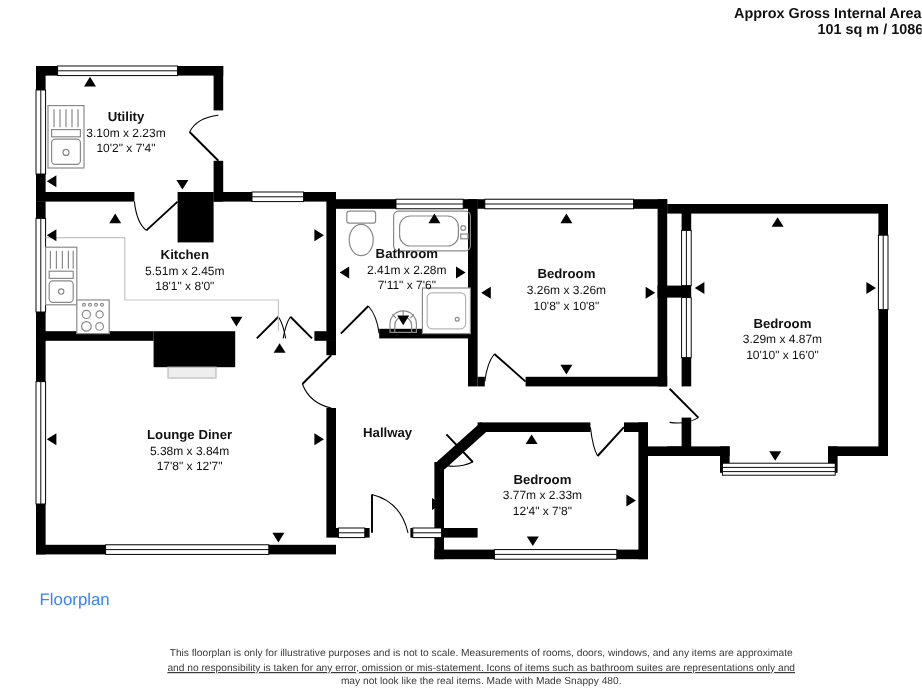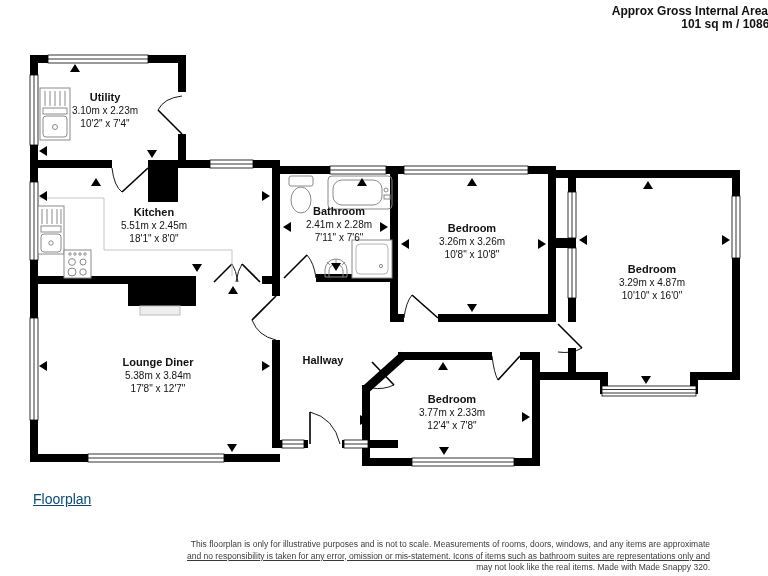--- a/index.html
+++ b/index.html
@@ -6,22 +6,22 @@
   body{
     width:768px;height:576px;position:relative;background:#fff;overflow:hidden;
     font-family:"Liberation Sans",sans-serif;color:#111;
   }
   .hdr{position:absolute;left:0;width:768px;text-align:right;font-weight:bold;font-size:12px;color:#111;}
   #hdr1{top:4px;} #hdr2{top:17px;margin-left:30px;}
   #plan{position:absolute;left:0;top:0;}
   #plan text{font-family:"Liberation Sans",sans-serif;fill:#111;}
   .rname{font-size:11px;font-weight:bold;}
   .rdim{font-size:10px;}
-  #plan-label{position:absolute;left:33px;top:491px;font-size:14px;color:#0c4a6e;text-decoration:underline;}
-  .disc{position:absolute;left:70px;width:640px;text-align:right;font-size:8.5px;line-height:11.5px;color:#3a3a3a;}
+  #plan-label{position:absolute;left:33px;top:491px;font-size:14px;color:#3b82f6;}
+  .disc{position:absolute;left:81px;width:640px;text-align:center;font-size:8.5px;line-height:11.5px;color:#3a3a3a;}
   #disc1{top:539px;} #disc2{top:550.5px;text-decoration:underline;} #disc3{top:562px;}
 </style>
 </head>
 <body>
 
 <div class="hdr" id="hdr1">Approx Gross Internal Area</div>
 <div class="hdr" id="hdr2">101 sq m / 1086 sq ft</div>
 
 <svg id="plan" width="768" height="576" viewBox="0 0 768 576">
 
@@ -321,13 +321,13 @@
       <text class="rname" x="452" y="403">Bedroom</text>
       <text class="rdim" x="452" y="416">3.77m x 2.33m</text>
       <text class="rdim" x="452" y="429">12'4" x 7'8"</text>
     </g>
   </g>
 </svg>
 
 <div id="plan-label">Floorplan</div>
 <div class="disc" id="disc1">This floorplan is only for illustrative purposes and is not to scale. Measurements of rooms, doors, windows, and any items are approximate</div>
 <div class="disc" id="disc2">and no responsibility is taken for any error, omission or mis-statement. Icons of items such as bathroom suites are representations only and</div>
-<div class="disc" id="disc3">may not look like the real items. Made with Made Snappy 320.</div>
+<div class="disc" id="disc3">may not look like the real items. Made with Made Snappy 480.</div>
 
 </body></html>

